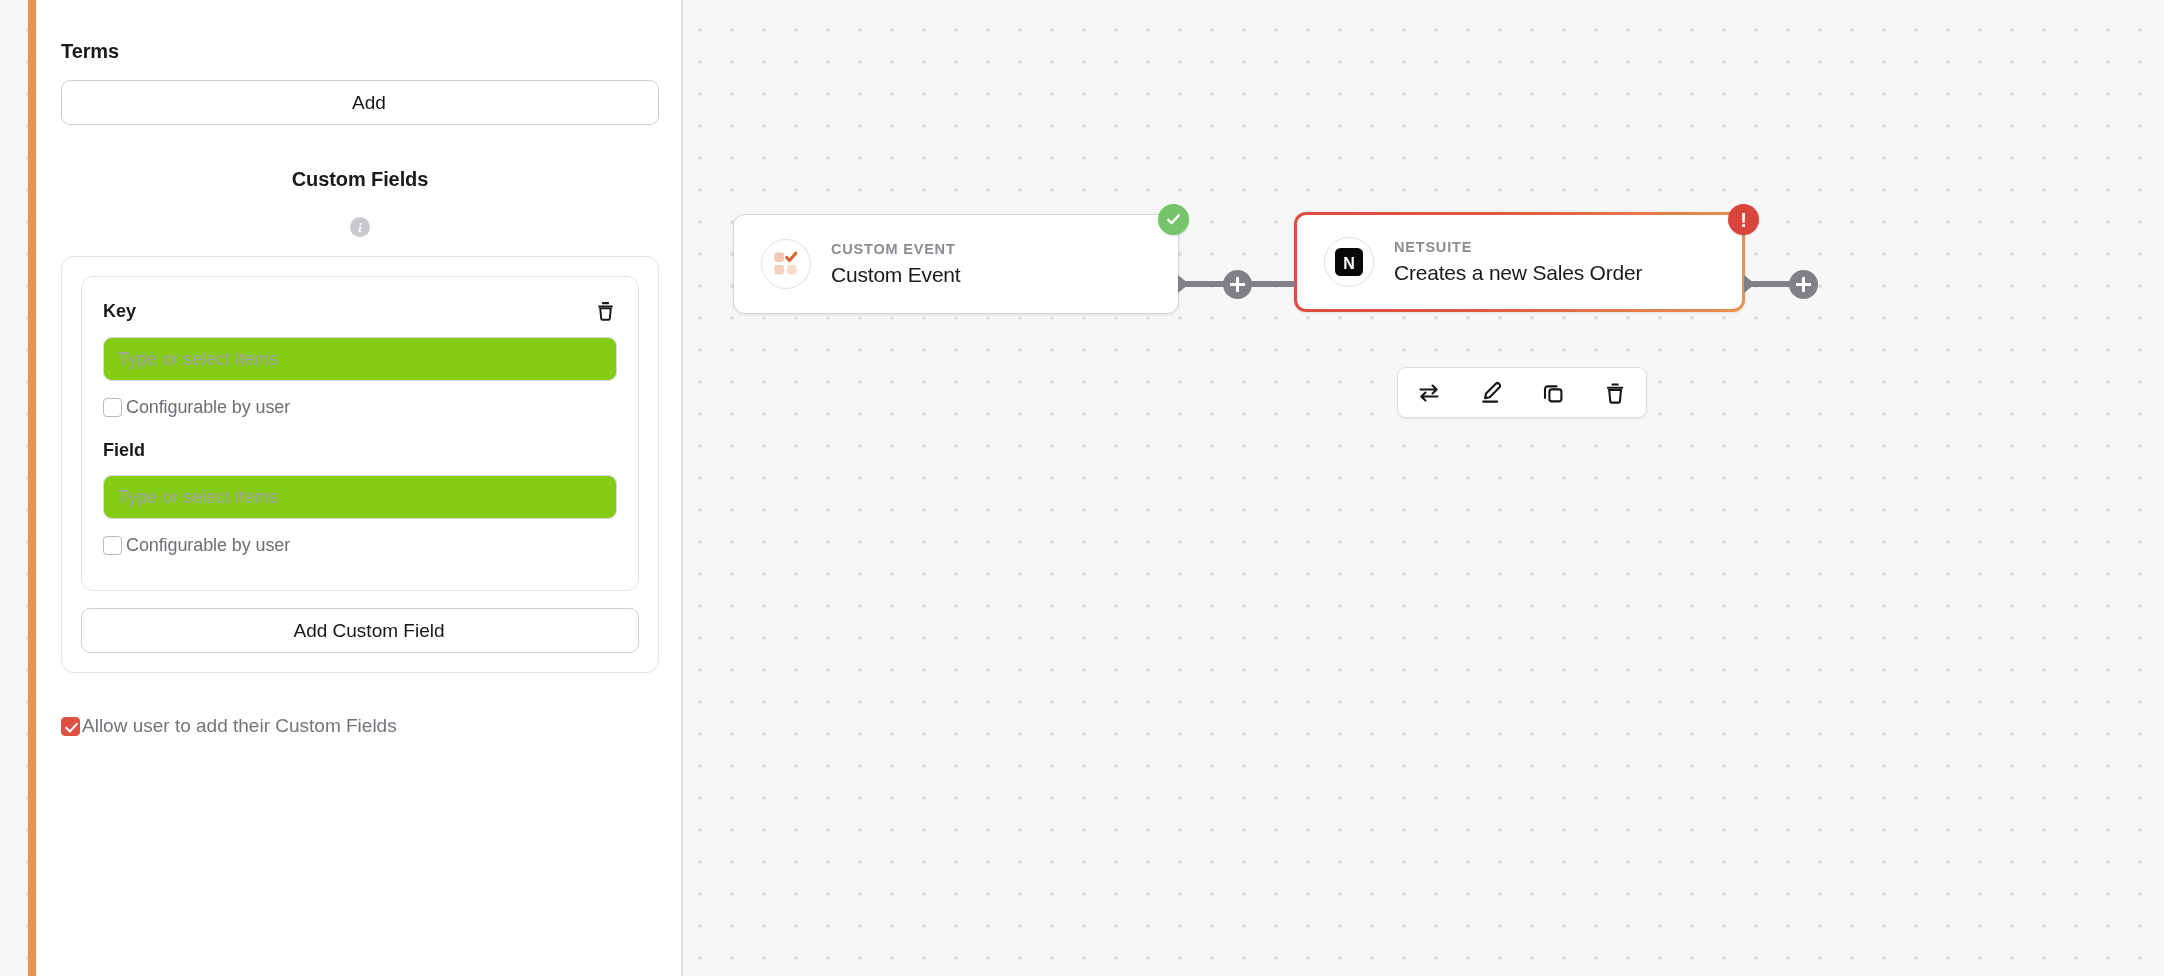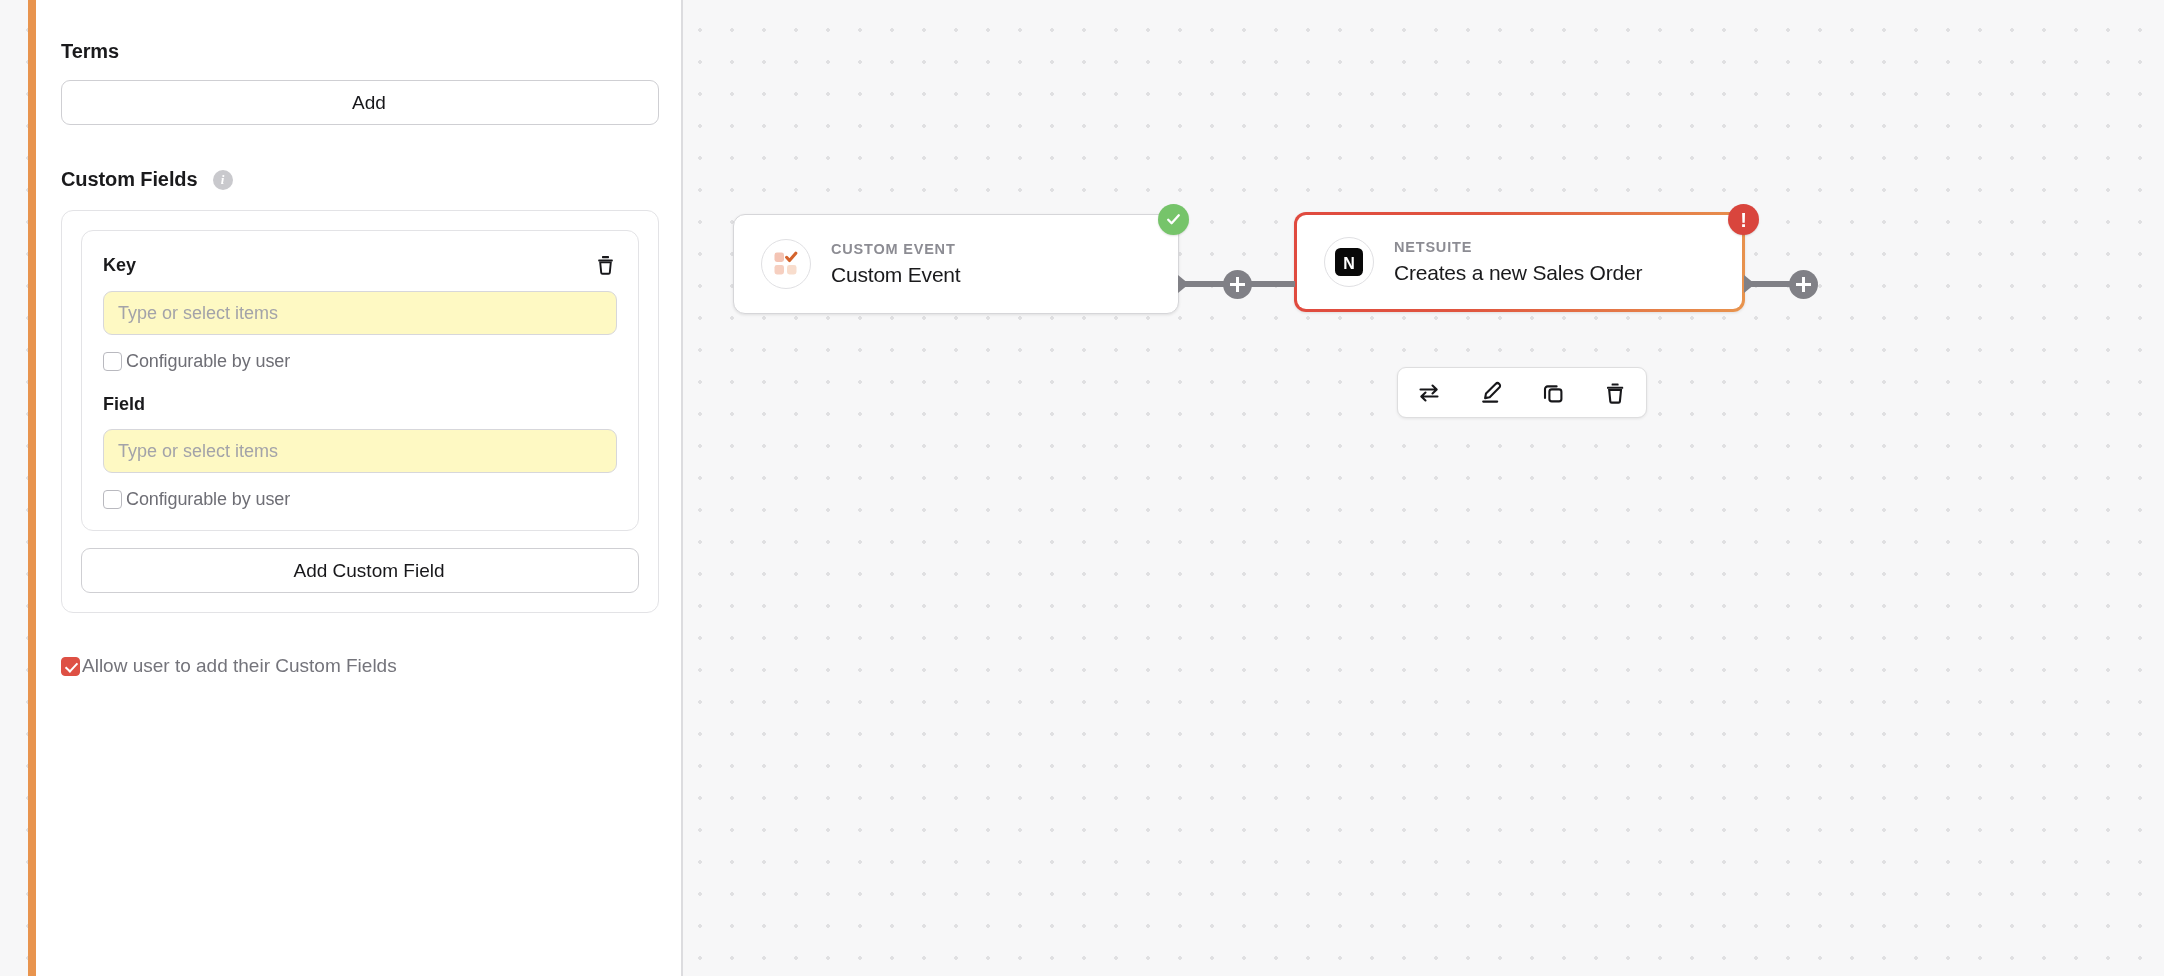--- a/index.html
+++ b/index.html
@@ -66,22 +66,23 @@
     border-radius: 9px;
     font-size: 19px;
     color: #17171a;
     cursor: pointer;
     padding-left: 18px;
   }
 
   .cf-header {
     display: flex;
     align-items: center;
-    gap: 15px;
+    gap: 26px;
     margin-top: 43px;
+    flex-direction: column;
   }
   .info-icon {
     width: 20px; height: 20px;
     border-radius: 50%;
     background: #c9c9cd;
     color: #ffffff;
     font-size: 13px;
     font-weight: bold;
     font-style: italic;
     font-family: "Liberation Serif", serif;
@@ -92,21 +93,21 @@
 
   .cf-outer {
     margin-top: 19px;
     border: 1.5px solid #e3e3e6;
     border-radius: 12px;
     padding: 19px;
   }
   .cf-card {
     border: 1.5px solid #e3e3e6;
     border-radius: 12px;
-    padding: 22px 21px 20px 21px;
+    padding: 22px 21px 34px 21px;
   }
 
   .field-row-head {
     display: flex;
     align-items: center;
     justify-content: space-between;
   }
   .field-label {
     font-size: 18px;
     font-weight: bold;
@@ -120,21 +121,21 @@
     display: flex;
     align-items: center;
     justify-content: center;
   }
 
   .text-input {
     width: 100%;
     height: 44px;
     margin-top: 14px;
     padding: 0 14px;
-    background: #fef9c3;
+    background: #84cc16;
     border: 1.5px solid #d7d7db;
     border-radius: 9px;
     font-size: 18px;
     font-family: "Liberation Sans", sans-serif;
     color: #2b2b2e;
     outline: none;
   }
   .text-input::placeholder { color: #a3a3a9; }
 
   .check-row {

